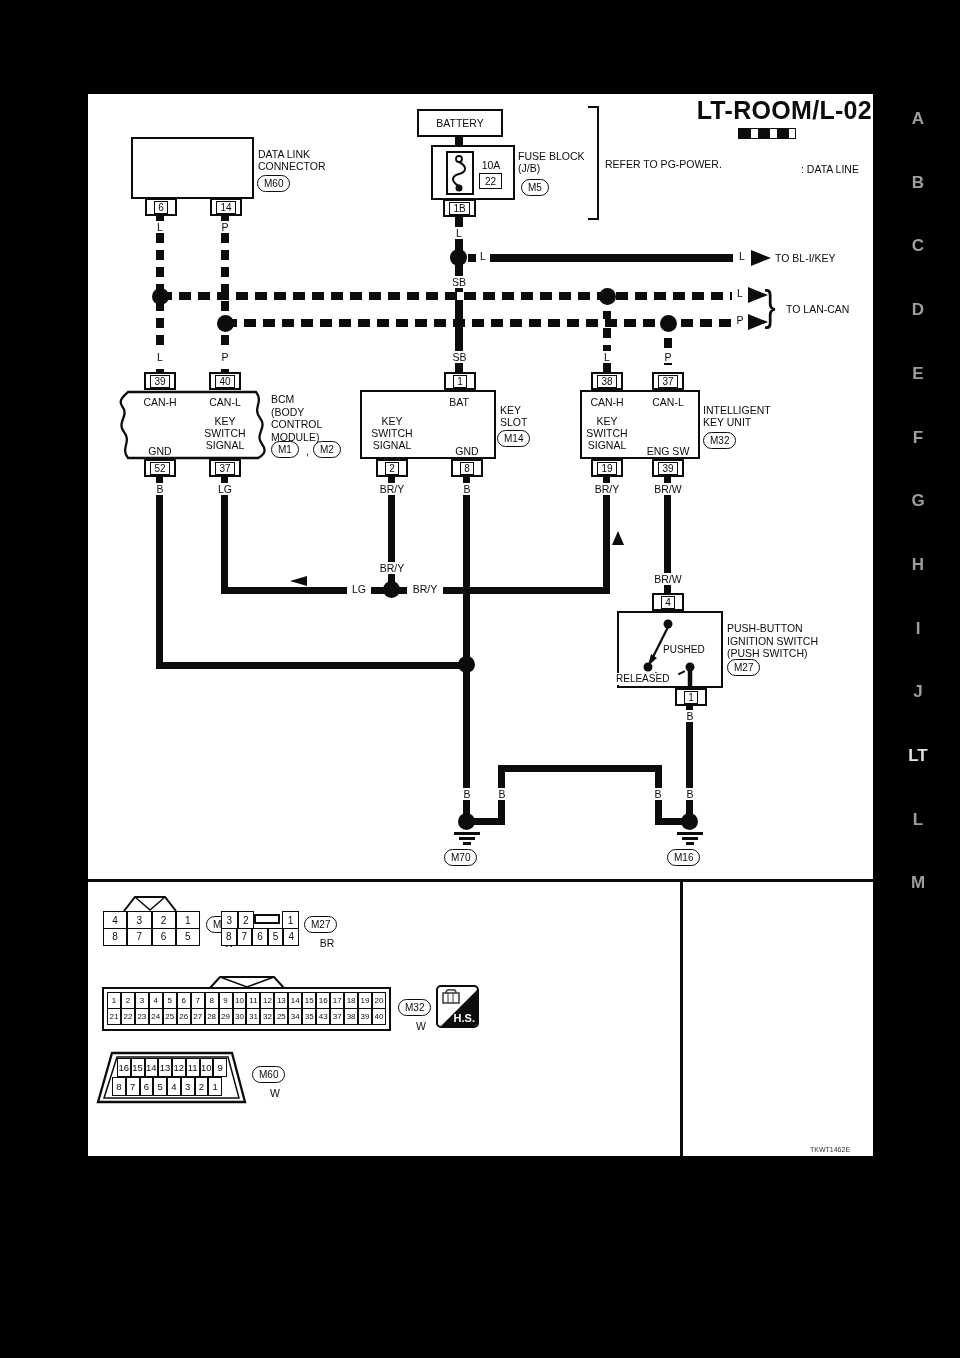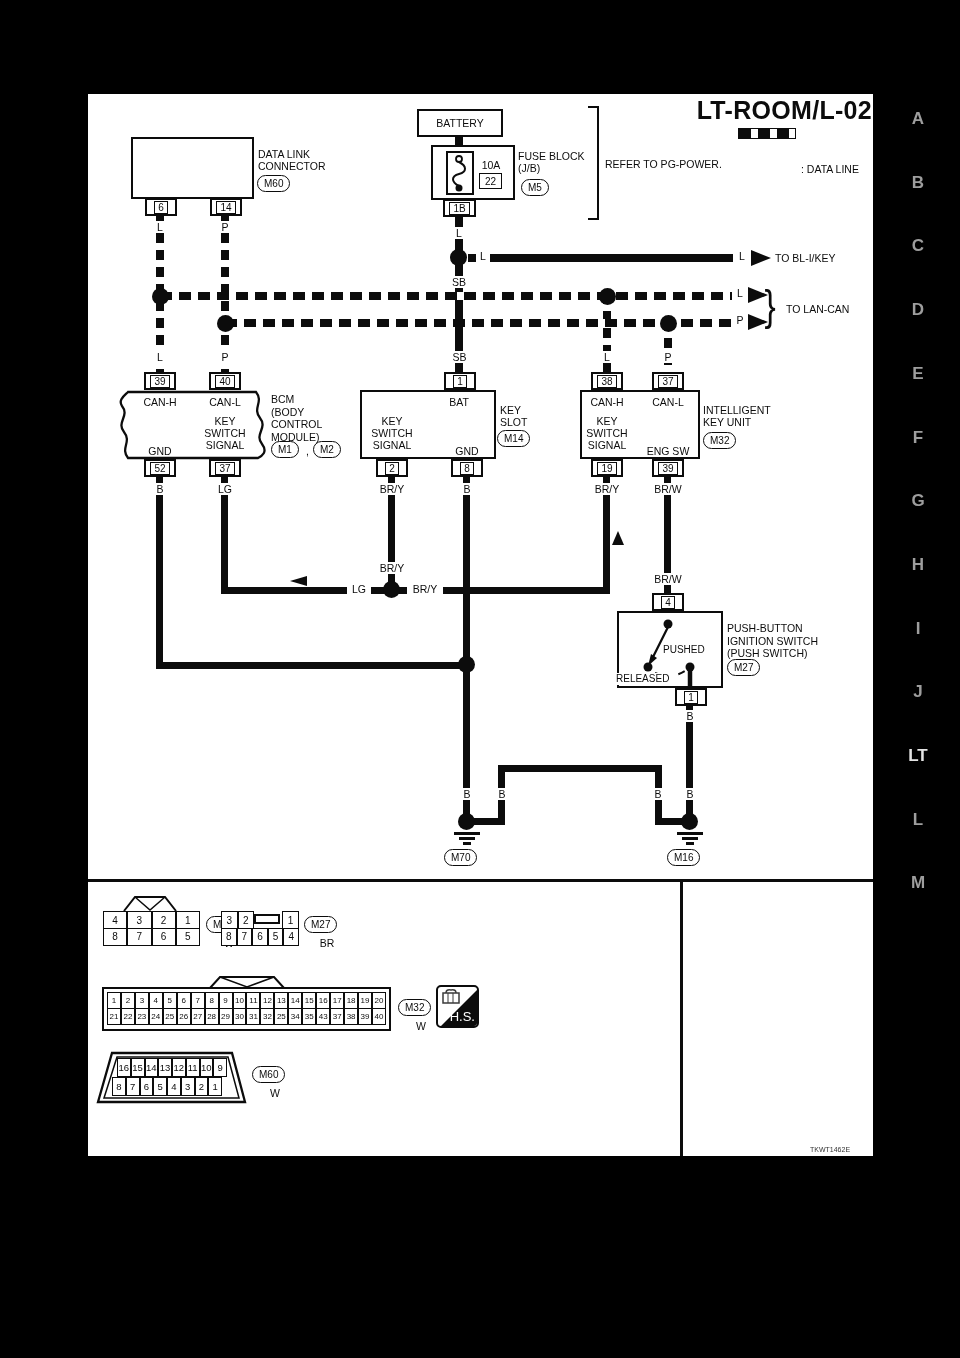--- a/index.html
+++ b/index.html
@@ -357,21 +357,21 @@
   <div class="t c" style="left:398px;top:1020px;width:46px;">W</div>
 
   <div style="position:absolute;left:436px;top:985px;width:43px;height:43px;border:2.5px solid #0c0c0c;border-radius:5px;background:#fff;box-sizing:border-box;overflow:hidden;">
     <svg width="43" height="43" viewBox="0 0 43 43" style="left:0;top:0;">
       <polygon points="39,3 39,39 3,39" fill="#0c0c0c"></polygon>
       <rect x="5" y="6" width="16" height="10" fill="none" stroke="#3a3a3a" stroke-width="1.5"></rect>
       <line x1="10" y1="6" x2="10" y2="16" stroke="#3a3a3a" stroke-width="1"></line>
       <line x1="15" y1="6" x2="15" y2="16" stroke="#3a3a3a" stroke-width="1"></line>
       <path d="M8,6 Q8,2 13,3 Q18,2 18,6" fill="none" stroke="#3a3a3a" stroke-width="1.5"></path>
     </svg>
-    <span style="position:absolute;right:2px;bottom:2px;color:#fff;font-size:13px;font-weight:normal;padding-left:9px;">H.S.</span>
+    <span style="position:absolute;right:2px;bottom:2px;color:#fff;font-size:11px;font-weight:bold;padding-left:9px;">H.S.</span>
   </div>
 
   <svg style="left:95px;top:1051px;" width="154" height="53" viewBox="0 0 154 53">
     <path d="M17,2 L137,2 L150,51 L3,51 Z" fill="#fff" stroke="#0c0c0c" stroke-width="2.3"></path>
     <path d="M22,6 L133,6 L144,47 L9,47 Z" fill="none" stroke="#0c0c0c" stroke-width="1.5"></path>
   </svg>
   <div class="cellrow" style="left:117px;top:1058px;width:110px;height:19px;grid-template-columns:repeat(8,1fr);">
       <span class="cell" style="font-size:9.5px;">16</span>
       <span class="cell" style="font-size:9.5px;">15</span>
       <span class="cell" style="font-size:9.5px;">14</span>

